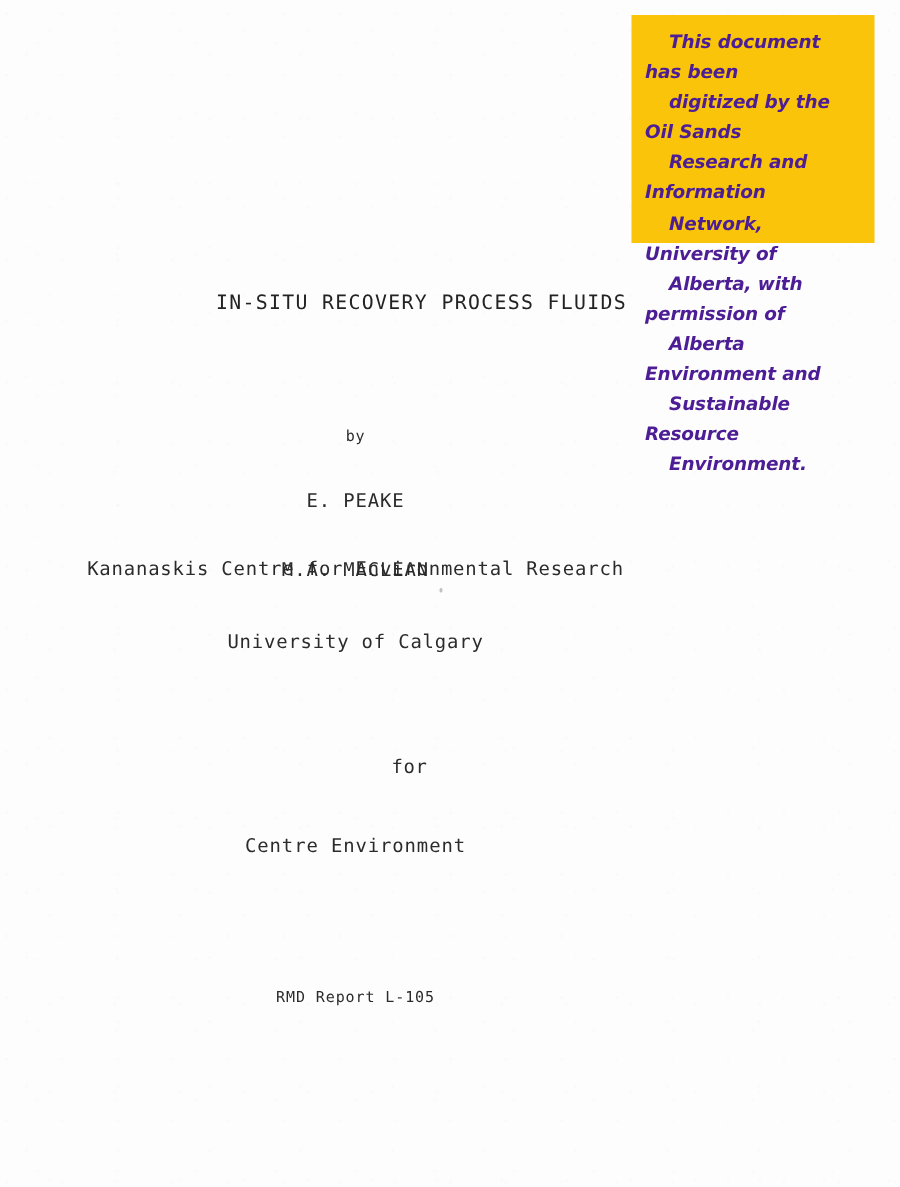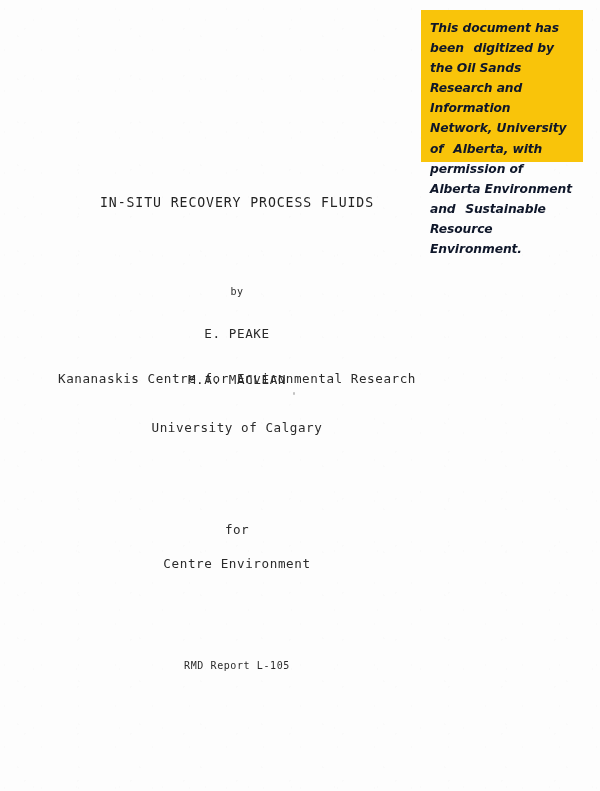--- a/index.html
+++ b/index.html
@@ -38,41 +38,43 @@
     background: #f9c40a;
     box-sizing: border-box;
     padding: 7px 9px 6px 9px;
   }
   #sticker .sticker-text {
     font-family: "DejaVu Sans", sans-serif;
     font-style: italic;
     font-weight: 600;
     font-size: 12.3px;
     line-height: 18.1px;
-    color: #0f172a;
+    color: #4c1d95;
     letter-spacing: -0.1px;
+    margin-left: 16px;
   }
 
   
   .tw {
     position: absolute;
     left: 0;
     width: 474px;         
     text-align: center;
     color: #2b2b2b;
     font-family: "DejaVu Sans Mono", monospace;
     white-space: pre;
   }
   .tw-line { display: block; }
 
   #title-block {
     top: 165px;
     font-size: 13.2px;
     letter-spacing: 0.9px;
     color: #232323;
+    padding-left: 44px;
   }
 
   #by-label {
     top: 264px;
     font-size: 10px;
     letter-spacing: 0.4px;
   }
 
   #authors-block {
     top: 295px;
@@ -82,23 +84,24 @@
   }
 
   #affiliation-block {
     top: 339px;
     font-size: 12.6px;
     line-height: 16.2px;
     letter-spacing: 0.55px;
   }
 
   #for-label {
-    top: 492px;
+    top: 473px;
     font-size: 12.6px;
     letter-spacing: 0.4px;
+    padding-left: 36px;
   }
 
   #client-block {
     top: 494px;
     font-size: 12.6px;
     line-height: 28px;
     letter-spacing: 0.6px;
   }
 
   #report-number {

